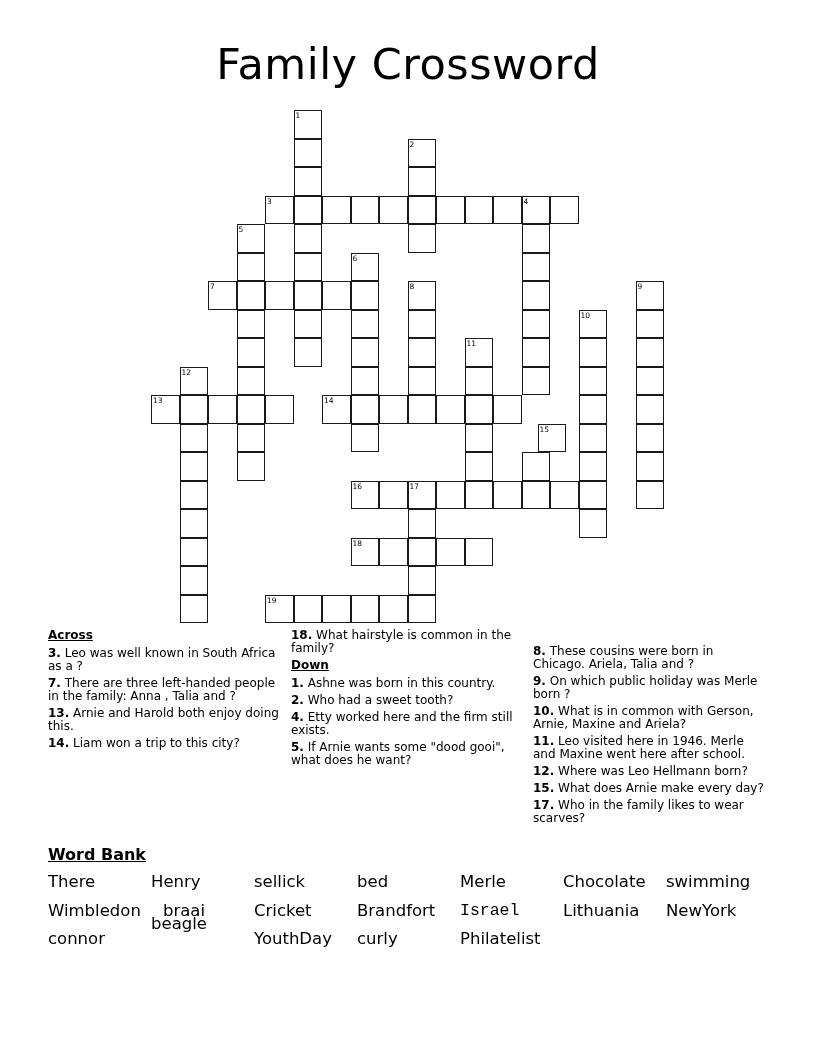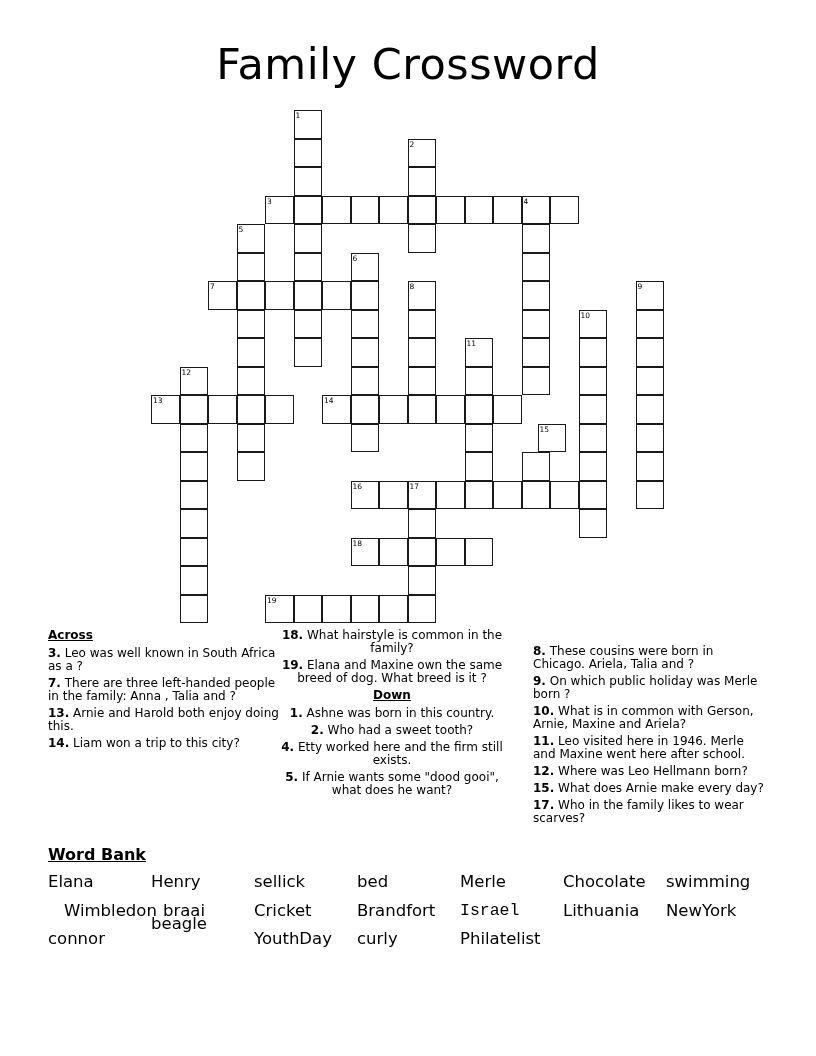--- a/index.html
+++ b/index.html
@@ -15,21 +15,21 @@
   .cell {
     position: absolute; width: 28.5px; height: 28.5px; box-sizing: border-box;
     border: 1.6px solid #1a1a1a; background: #fff;
   }
   .cell .num {
     position: absolute; left: 1px; top: 0px; font-size: 7.5px; line-height: 9px;
     font-family: "DejaVu Sans", sans-serif;
   }
   .clues { position: absolute; top: 629px; font-size: 12px; line-height: 13px; }
   .col1 { left: 48px; width: 238px; }
-  .col2 { left: 274px; width: 236px; text-align: center; }
+  .col2 { left: 291px; width: 236px; }
   .col3 { left: 533px; width: 236px; margin-top: 16px; }
   .heading { font-weight: bold; text-decoration: underline; font-size: 12px; margin-bottom: 5px; }
   .heading.down { margin-top: 2px; }
   .clue { margin-bottom: 4px; }
   .clue b { font-weight: bold; }
   .wb-title {
     position: absolute; left: 48px; top: 845px; font-size: 16px; font-weight: bold;
     text-decoration: underline;
   }
   .wb { position: absolute; left: 48px; top: 872px; width: 740px; }
@@ -198,48 +198,47 @@
 <div class="clues col1">
   <div class="heading">Across</div>
   <div class="clue"><b>3.</b><span> Leo was well known in South Africa as a ?</span></div>
   <div class="clue"><b>7.</b><span> There are three left-handed people in the family: Anna , Talia and ?</span></div>
   <div class="clue"><b>13.</b><span> Arnie and Harold both enjoy doing this.</span></div>
   <div class="clue"><b>14.</b><span> Liam won a trip to this city?</span></div>
 </div>
 
 <div class="clues col2">
   <div class="clue"><b>18.</b><span> What hairstyle is common in the family?</span></div>
-  <div class="clue"><b>19.</b><span> Elana and Maxine own the same breed of dog. What breed is it ?</span></div>
   <div class="heading down">Down</div>
   <div class="clue"><b>1.</b><span> Ashne was born in this country.</span></div>
   <div class="clue"><b>2.</b><span> Who had a sweet tooth?</span></div>
   <div class="clue"><b>4.</b><span> Etty worked here and the firm still exists.</span></div>
   <div class="clue"><b>5.</b><span> If Arnie wants some "dood gooi", what does he want?</span></div>
 </div>
 
 <div class="clues col3">
   <div class="clue"><b>8.</b><span> These cousins were born in Chicago. Ariela, Talia and ?</span></div>
   <div class="clue"><b>9.</b><span> On which public holiday was Merle born ?</span></div>
   <div class="clue"><b>10.</b><span> What is in common with Gerson, Arnie, Maxine and Ariela?</span></div>
   <div class="clue"><b>11.</b><span> Leo visited here in 1946. Merle and Maxine went here after school.</span></div>
   <div class="clue"><b>12.</b><span> Where was Leo Hellmann born?</span></div>
   <div class="clue"><b>15.</b><span> What does Arnie make every day?</span></div>
   <div class="clue"><b>17.</b><span> Who in the family likes to wear scarves?</span></div>
 </div>
 
 <div class="wb-title">Word Bank</div>
 <div class="wb" id="wordbank">
-    <span class="wb-item" style="left: 0px; top: 0px;">Elana</span>
+    <span class="wb-item" style="left: 0px; top: 0px;">There</span>
     <span class="wb-item" style="left: 103px; top: 0px;">Henry</span>
     <span class="wb-item" style="left: 206px; top: 0px;">sellick</span>
     <span class="wb-item" style="left: 309px; top: 0px;">bed</span>
     <span class="wb-item" style="left: 412px; top: 0px;">Merle</span>
     <span class="wb-item" style="left: 515px; top: 0px;">Chocolate</span>
     <span class="wb-item" style="left: 618px; top: 0px;">swimming</span>
-    <span class="wb-item" style="left: 0px; top: 28.5px; margin-left: 16px;">Wimbledon</span>
+    <span class="wb-item" style="left: 0px; top: 28.5px;">Wimbledon</span>
     <span class="wb-item" style="left: 103px; top: 28.5px; margin-left: 12px;">braai</span>
     <span class="wb-item" style="left: 206px; top: 28.5px;">Cricket</span>
     <span class="wb-item" style="left: 309px; top: 28.5px;">Brandfort</span>
     <span class="wb-item" style="left: 412px; top: 28.5px; font-family: Liberation Mono, monospace;">Israel</span>
     <span class="wb-item" style="left: 515px; top: 28.5px;">Lithuania</span>
     <span class="wb-item" style="left: 618px; top: 28.5px;">NewYork</span>
     <span class="wb-item" style="left: 0px; top: 57px; text-align: right;">connor</span>
     <span class="wb-item" style="left: 103px; top: 42px;">beagle</span>
     <span class="wb-item" style="left: 206px; top: 57px;">YouthDay</span>
     <span class="wb-item" style="left: 309px; top: 57px;">curly</span>

